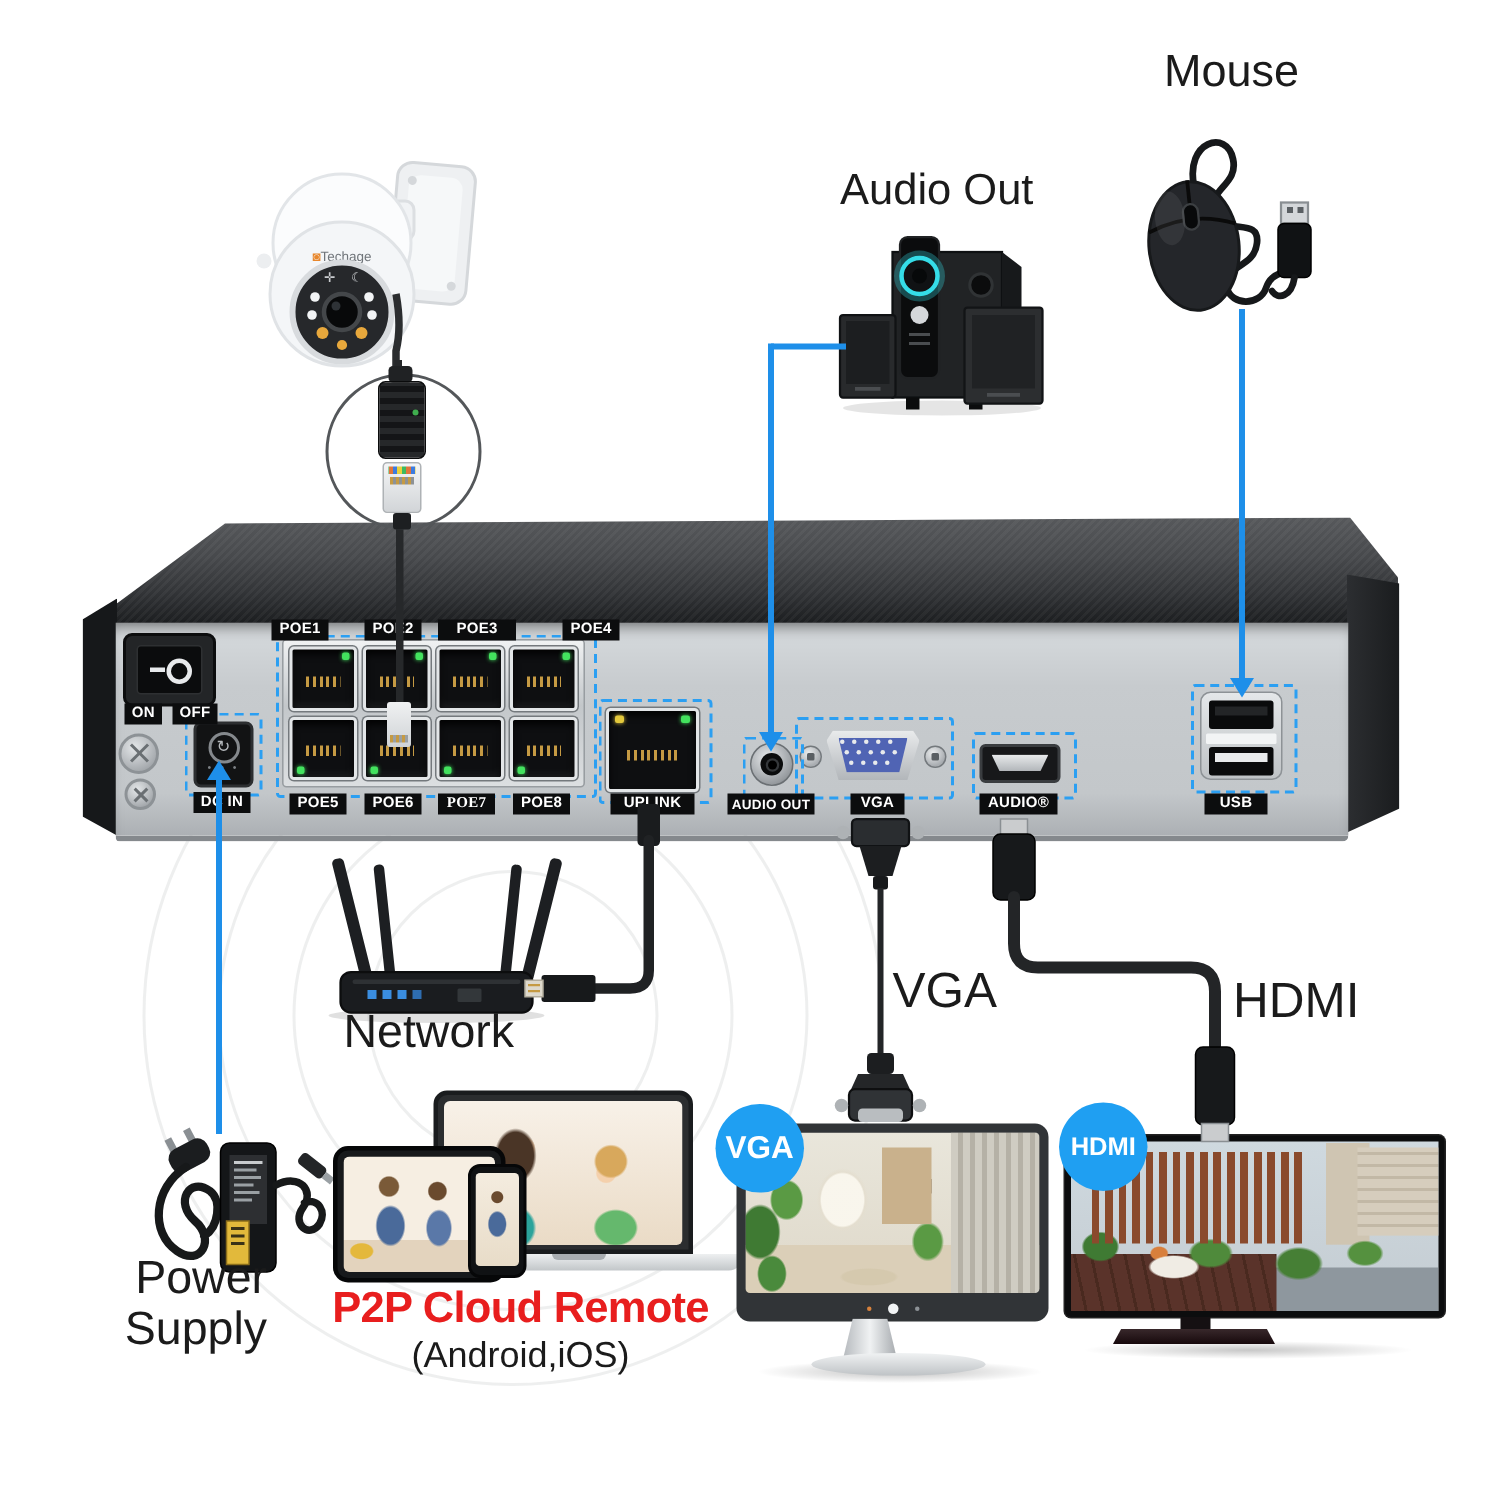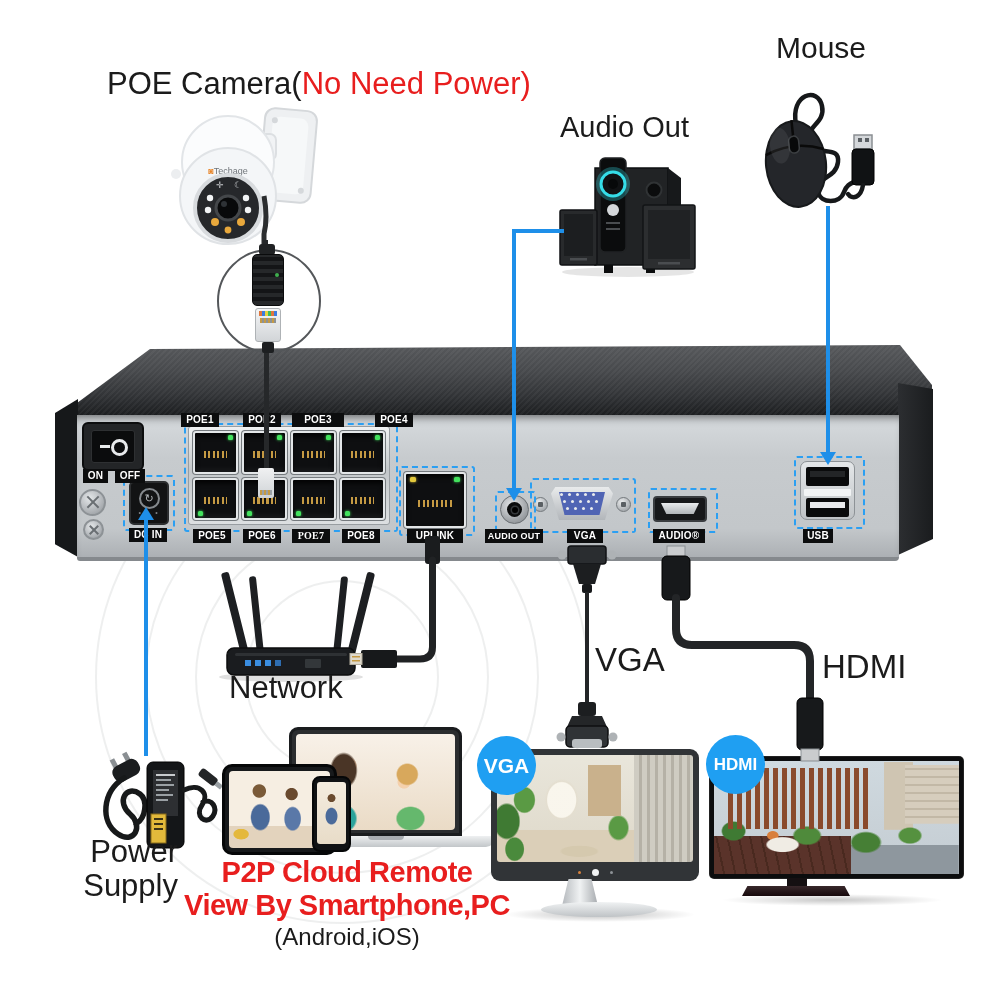--- a/index.html
+++ b/index.html
@@ -250,35 +250,31 @@
 </head>
 <body>
 
 <div class="stage">
 
   <div class="arc" style="left:245px;top:580px;width:190px;height:190px;"></div>
   <div class="arc" style="left:195px;top:530px;width:290px;height:290px;"></div>
   <div class="arc" style="left:145px;top:480px;width:390px;height:390px;"></div>
   <div class="arc" style="left:95px;top:430px;width:490px;height:490px;"></div>
 
-  <div class="biglabel" style="left:107px;top:66px;font-size:31px;">
-    <span>POE Camera(</span><span class="red">No Need Power)</span>
-  </div>
   <div class="biglabel" style="left:560px;top:111px;font-size:29px;">Audio Out</div>
   <div class="biglabel" style="left:776px;top:31px;">Mouse</div>
   <div class="biglabel" style="left:229px;top:670px;font-size:31px;">Network</div>
   <div class="biglabel" style="left:595px;top:641px;font-size:33px;">VGA</div>
   <div class="biglabel" style="left:822px;top:648px;font-size:33px;">HDMI</div>
   <div class="biglabel" style="left:50px;top:835px;width:128px;text-align:right;font-size:31px;line-height:34px;">
     <span>Power</span><br>
     <span>Supply</span>
   </div>
   <div class="p2p">
     <div class="l1">P2P Cloud Remote</div>
-    <div class="l2">View By Smartphone,PC</div>
     <div class="l3">(Android,iOS)</div>
   </div>
 
   <svg style="left:158px;top:104px;z-index:5;" width="240" height="165" viewBox="0 0 240 165">
     <g transform="rotate(5 135 50)">
       <rect x="104" y="6" width="52" height="92" rx="10" fill="#eef0f2" stroke="#d5d8db" stroke-width="2"></rect>
       <rect x="112" y="14" width="36" height="76" rx="8" fill="#f6f8f9"></rect>
       <circle cx="114" cy="18" r="3" fill="#d5d8db"></circle>
         <circle cx="146" cy="86" r="3" fill="#d5d8db"></circle>
     </g>
@@ -433,21 +429,21 @@
   <div class="dashed" style="left:648px;top:488px;width:66px;height:41px;"></div>
   <div class="hdmi-port"></div>
   <div class="plabel" style="left:653px;top:529px;width:52px;">AUDIO®</div>
 
   <div class="dashed" style="left:794px;top:456px;width:67px;height:69px;"></div>
   <div class="usb-block">
       <div class="p1"></div>
       <div class="mid"></div>
       <div class="p2"></div>
     </div>
-  <div class="plabel" style="left:803px;top:529px;width:30px;">USB</div>
+  <div class="plabel" style="left:803px;top:529px;width:42px;">USB</div>
 
   <svg style="left:205px;top:560px;z-index:5;" width="260" height="125" viewBox="0 0 260 125">
     <ellipse cx="86" cy="117" rx="72" ry="5" fill="rgba(0,0,0,0.12)"></ellipse>
     <rect x="36" y="10" width="8" height="84" rx="3" fill="#1d1f22" transform="rotate(-14 40 94)"></rect>
     <rect x="52" y="16" width="7" height="78" rx="3" fill="#1d1f22" transform="rotate(-6 55 94)"></rect>
     <rect x="128" y="16" width="7" height="78" rx="3" fill="#1d1f22" transform="rotate(6 131 94)"></rect>
     <rect x="142" y="10" width="8" height="84" rx="3" fill="#1d1f22" transform="rotate(14 146 94)"></rect>
     <rect x="22" y="88" width="128" height="27" rx="7" fill="#1a1c1f" stroke="#0c0d0e" stroke-width="1.5"></rect>
     <rect x="30" y="93" width="112" height="3" rx="1.5" fill="#2e3134"></rect>
     <rect x="40" y="100" width="6" height="6" fill="#3a8de0"></rect>

